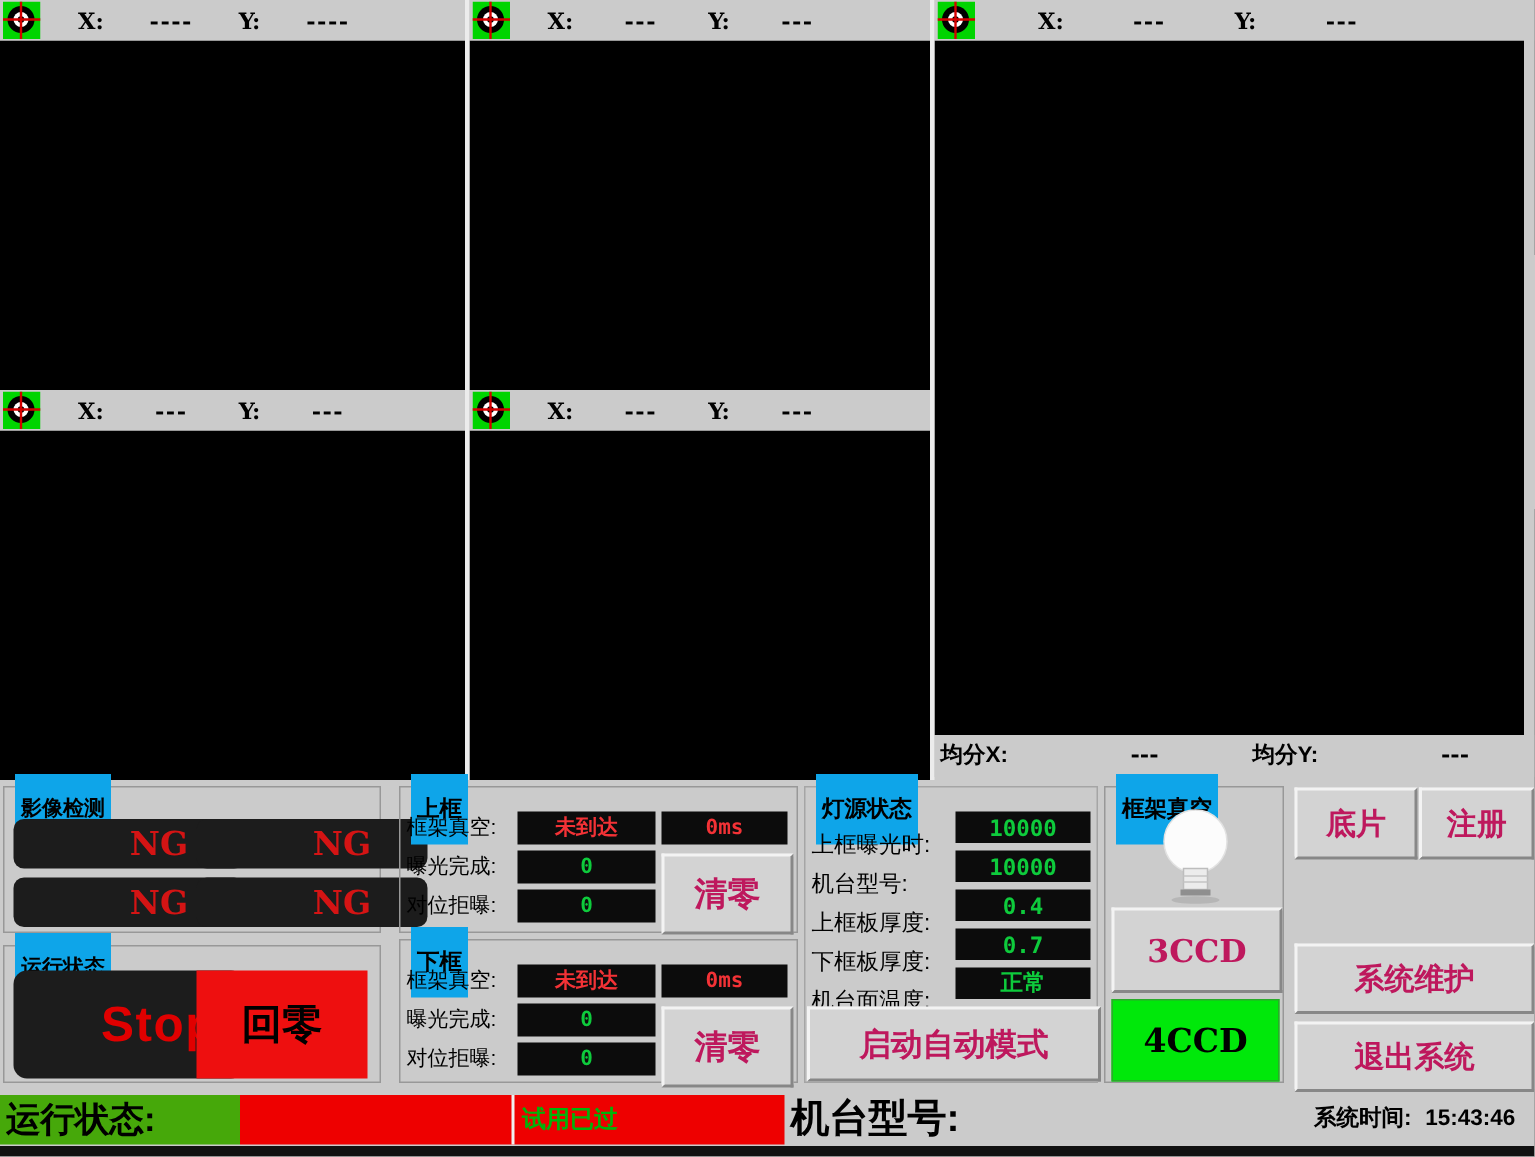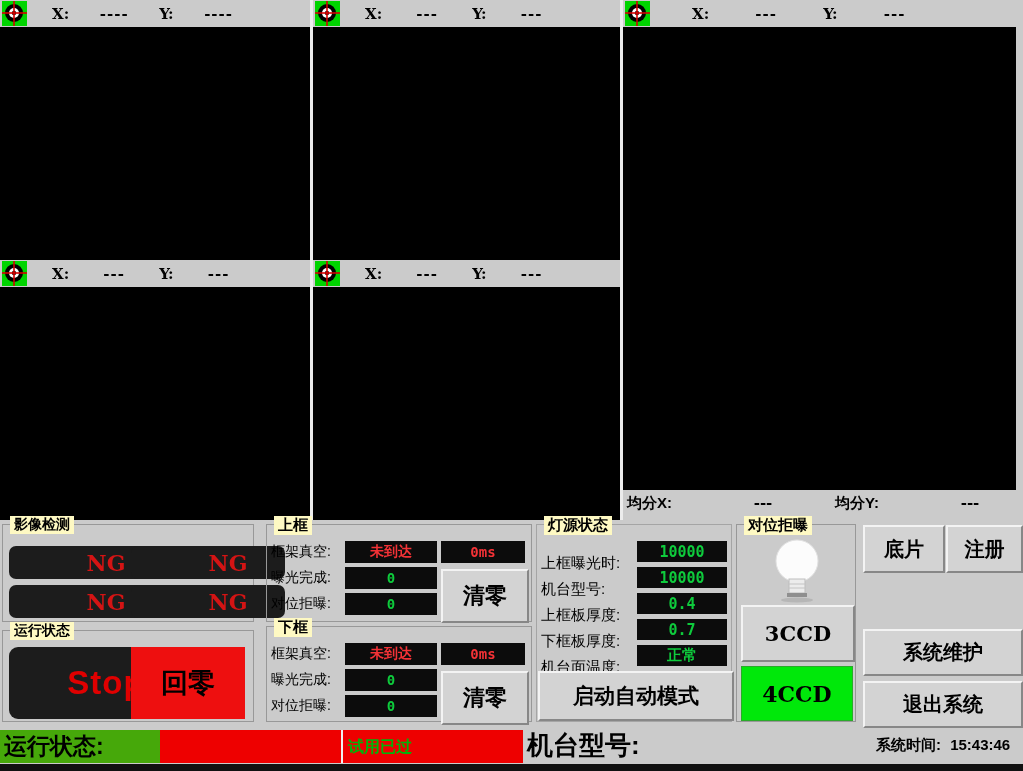--- a/index.html
+++ b/index.html
@@ -10,36 +10,36 @@
   .vsep{position:absolute;width:3px;background:#ececec;top:0;height:520px;}
   .cam-header{position:absolute;height:27px;display:flex;align-items:center;background:#cbcbcb;}
   .crosshair{margin-left:2px;flex:0 0 auto;}
   .coord-label,.coord-value{font-family:"DejaVu Serif",serif;font-weight:bold;font-size:15px;}
   .coord-value{min-width:62px;text-align:center;letter-spacing:1px;}
   .gL1{margin-left:25px;} .gV1{margin-left:14px;} .gL2{margin-left:14px;} .gV2{margin-left:14px;}
   .wide .gL1{margin-left:42px;} .wide .gV1{margin-left:26px;} .wide .gL2{margin-left:26px;} .wide .gV2{margin-left:26px;}
   .avg-bar{position:absolute;left:623px;top:490px;width:400px;height:28px;background:#cbcbcb;}
   .avg-bar span{position:absolute;top:4px;font-weight:bold;font-size:15px;}
   .groupbox{position:absolute;border:1px solid #989898;box-sizing:border-box;}
-  .gb-title{position:absolute;top:-9px;left:7px;background:#fef9c3;padding:0 4px;
+  .gb-title{position:absolute;top:-9px;left:7px;background:#0ea5e9;padding:14px 4px;
     font-weight:bold;font-size:14px;white-space:nowrap;}
   .darkbtn{position:absolute;background:#1c1c1c;border-radius:7px;display:flex;
     align-items:center;justify-content:center;padding-left:40px;}
   .ng-text{color:#d41414;font-family:"DejaVu Serif",serif;font-weight:bold;font-size:22px;}
   .stop-text{color:#e00000;font-weight:bold;font-size:33px;letter-spacing:1px;}
   .redbtn{position:absolute;background:#ee0f0f;display:flex;align-items:center;justify-content:center;
     font-family:"DejaVu Serif",serif;font-weight:bold;font-size:27px;color:#000;}
   .frame-label{position:absolute;left:4px;font-size:14px;top:2px;white-space:nowrap;}
   .frow{position:absolute;left:0;width:100%;height:24px;}
   .dispbox{position:absolute;background:#0c0c0c;display:flex;align-items:center;justify-content:center;
     font-family:"DejaVu Sans Mono",monospace;font-weight:bold;font-size:14px;}
   .vred{color:#f33236;} .vgreen{color:#0ecb3c;}
   .btn3d{position:absolute;background:#d3d3d3;border-top:2px solid #f3f3f3;border-left:2px solid #f3f3f3;
     border-bottom:2px solid #878787;border-right:2px solid #878787;display:flex;align-items:center;
-    justify-content:center;font-weight:bold;color:#000000;cursor:default;}
+    justify-content:center;font-weight:bold;color:#be185d;cursor:default;}
   .serifbtn{font-family:"DejaVu Serif",serif;}
   .greenbtn{position:absolute;background:#00e80a;border:1px solid #2aaa2a;display:flex;align-items:center;
     justify-content:center;font-weight:bold;font-family:"DejaVu Serif",serif;}
   .lrow{position:absolute;left:0;width:100%;height:22px;}
   .lrow .frame-label{font-size:15px;margin-top:11px;}
   .statusbar-green{position:absolute;left:0;top:730px;width:160px;height:33px;background:#46a80a;
     font-weight:bold;font-size:23px;line-height:33px;padding-left:4px;box-sizing:border-box;}
   .statusbar-red{position:absolute;left:160px;top:730px;width:363px;height:33px;background:#ee0000;}
   .trial-sep{position:absolute;left:181px;top:0;width:2px;height:33px;background:#f0f0f0;}
   .trial-text{position:absolute;left:188px;top:0;height:33px;line-height:33px;
@@ -223,21 +223,21 @@
       <div class="dispbox vgreen" style="left:100px;top:0;width:90px;height:21px;font-size:15px">0.7</div>
     </div>
     <div class="lrow" style="top:120px">
       <span class="frame-label">机台面温度:</span>
       <div class="dispbox vgreen" style="left:100px;top:0;width:90px;height:21px;font-size:15px;font-family:'Liberation Sans',sans-serif">正常</div>
     </div>
     <div class="btn3d" style="left:1px;top:146px;width:192px;height:46px;font-size:21px">启动自动模式</div>
   </div>
 
   <div class="groupbox" style="left:736px;top:524px;width:120px;height:198px">
-    <span class="gb-title" style="font-size:15px">对位拒曝</span>
+    <span class="gb-title" style="font-size:15px">框架真空</span>
     <svg class="abs" style="left:33px;top:12px" width="54" height="68" viewBox="0 0 54 68">
       <circle cx="27" cy="24" r="21" fill="#fcfcfc" stroke="#e2e2e2"></circle>
       <rect x="19" y="42" width="16" height="14" fill="#ececec" stroke="#bdbdbd"></rect>
       <line x1="19" y1="47" x2="35" y2="47" stroke="#c4c4c4"></line>
       <line x1="19" y1="51" x2="35" y2="51" stroke="#c4c4c4"></line>
       <rect x="17" y="56" width="20" height="4" fill="#8f8f8f"></rect>
       <ellipse cx="27" cy="63" rx="16" ry="2.5" fill="#b6b6b6"></ellipse>
     </svg>
     <div class="btn3d serifbtn" style="left:4px;top:80px;width:110px;height:53px;font-size:21px">3CCD</div>
     <div class="greenbtn" style="left:4px;top:141px;width:110px;height:53px;font-size:22px">4CCD</div>

